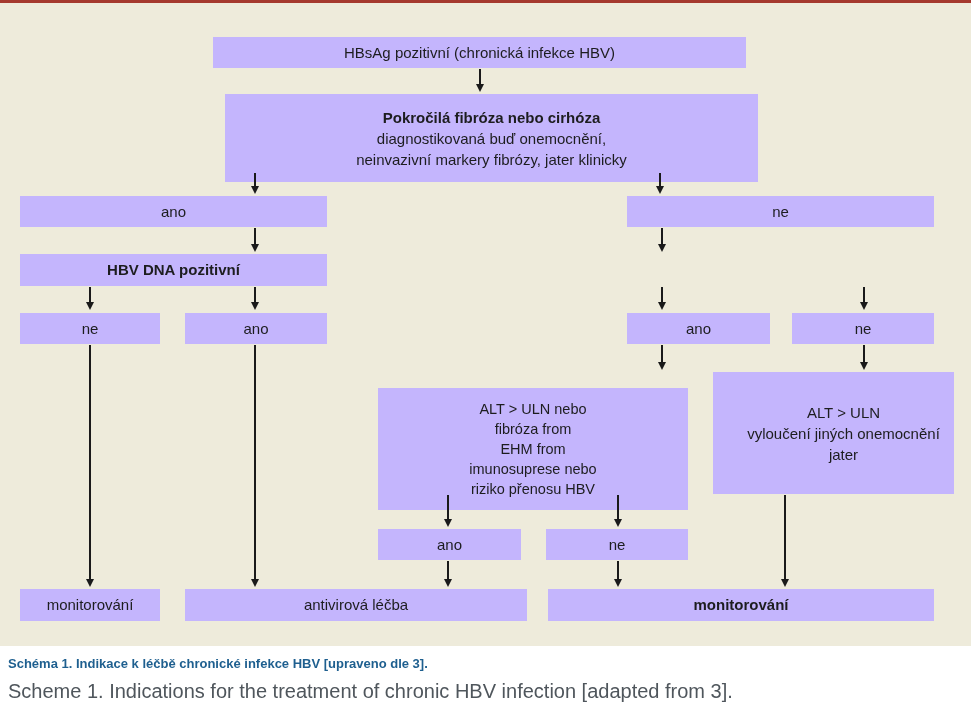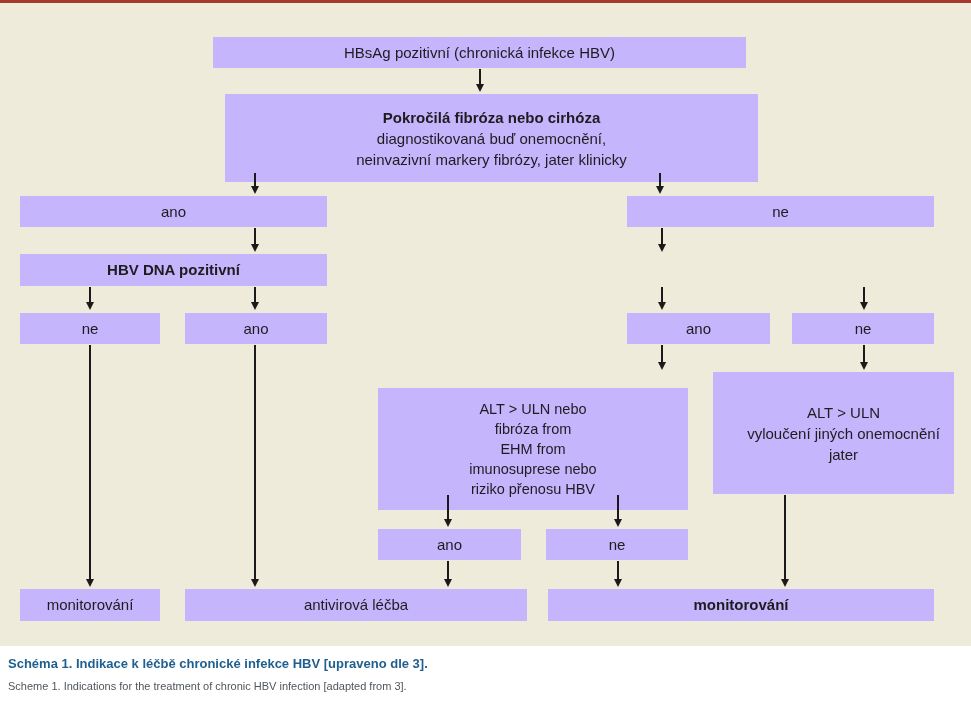--- a/index.html
+++ b/index.html
@@ -46,21 +46,21 @@
     border-left:4.5px solid transparent;
     border-right:4.5px solid transparent;
     border-top:8px solid #1a1a1a;
   }
   .caption-cz {
     position:absolute; left:8px; top:656px;
     color:#1e5f8f; font-weight:bold; font-size:13px;
   }
   .caption-en {
     position:absolute; left:8px; top:680px;
-    color:#4f565c; font-size:11px;
+    color:#4f565c; font-size:20px;
   }
 </style>
 </head>
 <body>
 
 <div class="panel">
   <div class="top-rule"></div>
 
   <div class="node" style="left:213px; top:37px; width:533px; height:31px;">HBsAg pozitivní (chronická infekce HBV)</div>
 

